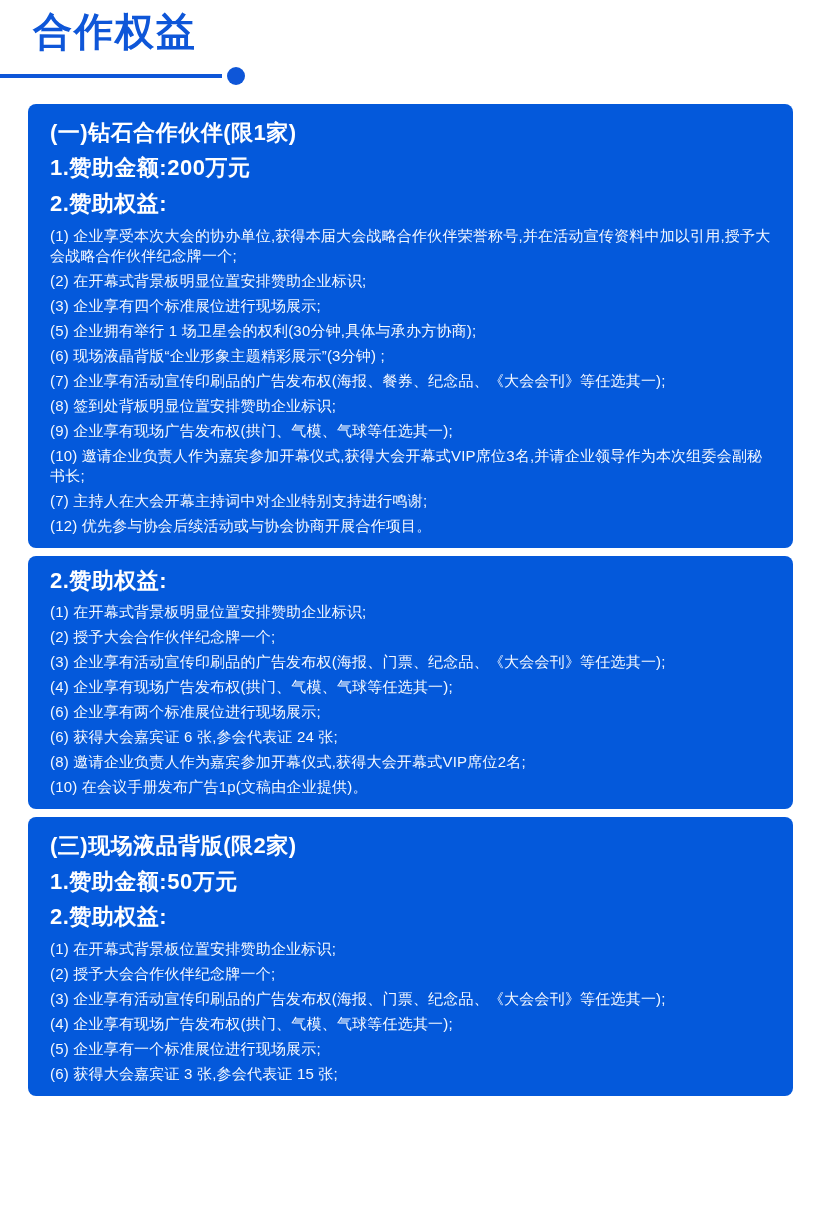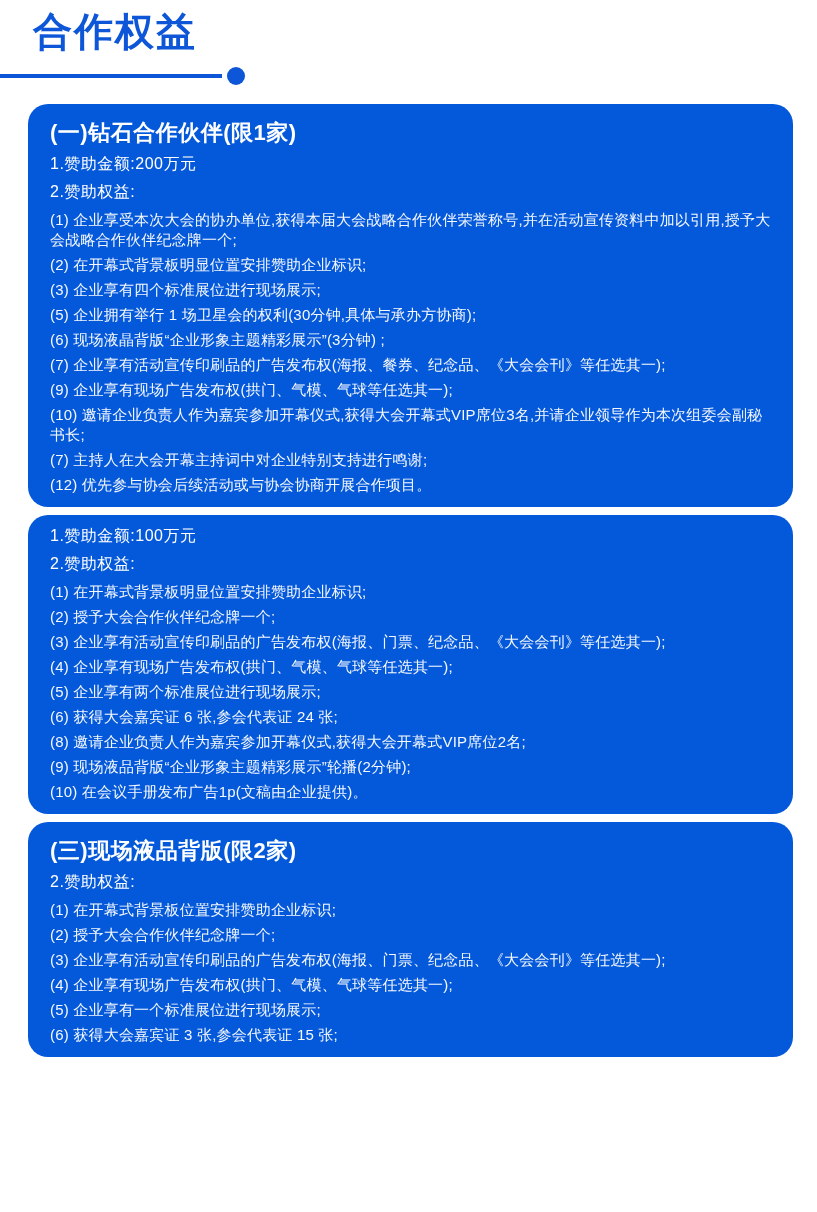--- a/index.html
+++ b/index.html
@@ -46,37 +46,37 @@
     border-radius: 50%;
     background: #0E56D8;
     margin-left: 5px;
   }
   
   .content {
     margin-top: 19px;
   }
   .card {
     background: #0459DB;
-    border-radius: 20px;
+    border-radius: 8px;
     margin: 0 24px 8px 28px;
     padding: 11px 22px 12px 22px;
     color: #ffffff;
     box-sizing: border-box;
   }
   .card-heading {
     margin: 4px 0 7px 0;
     font-size: 22px;
     font-weight: 800;
     line-height: 1.3;
     letter-spacing: 0.5px;
   }
   .card-amount, .card-benefits-label {
     margin: 0 0 7px 0;
-    font-size: 16px;
-    font-weight: 400;
+    font-size: 22px;
+    font-weight: 700;
     line-height: 1.3;
     letter-spacing: 0.5px;
   }
   .benefit-item {
     margin: 0 0 5px 0;
     font-size: 15px;
     font-weight: 400;
     line-height: 20px;
     letter-spacing: 0.2px;
     color: #f4f8ff;
@@ -101,42 +101,42 @@
     <section class="card">
       <h2 class="card-heading">(一)钻石合作伙伴(限1家)</h2>
       <div class="card-amount">1.赞助金额:200万元</div>
       <div class="card-benefits-label">2.赞助权益:</div>
       <p class="benefit-item">(1) 企业享受本次大会的协办单位,获得本届大会战略合作伙伴荣誉称号,并在活动宣传资料中加以引用,授予大会战略合作伙伴纪念牌一个;</p>
       <p class="benefit-item">(2) 在开幕式背景板明显位置安排赞助企业标识;</p>
       <p class="benefit-item">(3) 企业享有四个标准展位进行现场展示;</p>
       <p class="benefit-item">(5) 企业拥有举行 1 场卫星会的权利(30分钟,具体与承办方协商);</p>
       <p class="benefit-item">(6) 现场液晶背版“企业形象主题精彩展示”(3分钟) ;</p>
       <p class="benefit-item">(7) 企业享有活动宣传印刷品的广告发布权(海报、餐券、纪念品、《大会会刊》等任选其一);</p>
+      <p class="benefit-item">(8) 签到处背板明显位置安排赞助企业标识;</p>
       <p class="benefit-item">(9) 企业享有现场广告发布权(拱门、气模、气球等任选其一);</p>
       <p class="benefit-item">(10) 邀请企业负责人作为嘉宾参加开幕仪式,获得大会开幕式VIP席位3名,并请企业领导作为本次组委会副秘书长;</p>
       <p class="benefit-item">(7) 主持人在大会开幕主持词中对企业特别支持进行鸣谢;</p>
       <p class="benefit-item">(12) 优先参与协会后续活动或与协会协商开展合作项目。</p>
     </section>
 
     <section class="card">
-      <div class="card-amount">1.赞助金额:100万元</div>
       <div class="card-benefits-label">2.赞助权益:</div>
       <p class="benefit-item">(1) 在开幕式背景板明显位置安排赞助企业标识;</p>
       <p class="benefit-item">(2) 授予大会合作伙伴纪念牌一个;</p>
       <p class="benefit-item">(3) 企业享有活动宣传印刷品的广告发布权(海报、门票、纪念品、《大会会刊》等任选其一);</p>
       <p class="benefit-item">(4) 企业享有现场广告发布权(拱门、气模、气球等任选其一);</p>
-      <p class="benefit-item">(5) 企业享有两个标准展位进行现场展示;</p>
+      <p class="benefit-item">(6) 企业享有两个标准展位进行现场展示;</p>
       <p class="benefit-item">(6) 获得大会嘉宾证 6 张,参会代表证 24 张;</p>
       <p class="benefit-item">(8) 邀请企业负责人作为嘉宾参加开幕仪式,获得大会开幕式VIP席位2名;</p>
-      <p class="benefit-item">(9) 现场液品背版“企业形象主题精彩展示”轮播(2分钟);</p>
       <p class="benefit-item">(10) 在会议手册发布广告1p(文稿由企业提供)。</p>
     </section>
 
     <section class="card">
       <h2 class="card-heading">(三)现场液品背版(限2家)</h2>
+      <div class="card-amount">1.赞助金额:50万元</div>
       <div class="card-benefits-label">2.赞助权益:</div>
       <p class="benefit-item">(1) 在开幕式背景板位置安排赞助企业标识;</p>
       <p class="benefit-item">(2) 授予大会合作伙伴纪念牌一个;</p>
       <p class="benefit-item">(3) 企业享有活动宣传印刷品的广告发布权(海报、门票、纪念品、《大会会刊》等任选其一);</p>
       <p class="benefit-item">(4) 企业享有现场广告发布权(拱门、气模、气球等任选其一);</p>
       <p class="benefit-item">(5) 企业享有一个标准展位进行现场展示;</p>
       <p class="benefit-item">(6) 获得大会嘉宾证 3 张,参会代表证 15 张;</p>
 
     </section>
 

